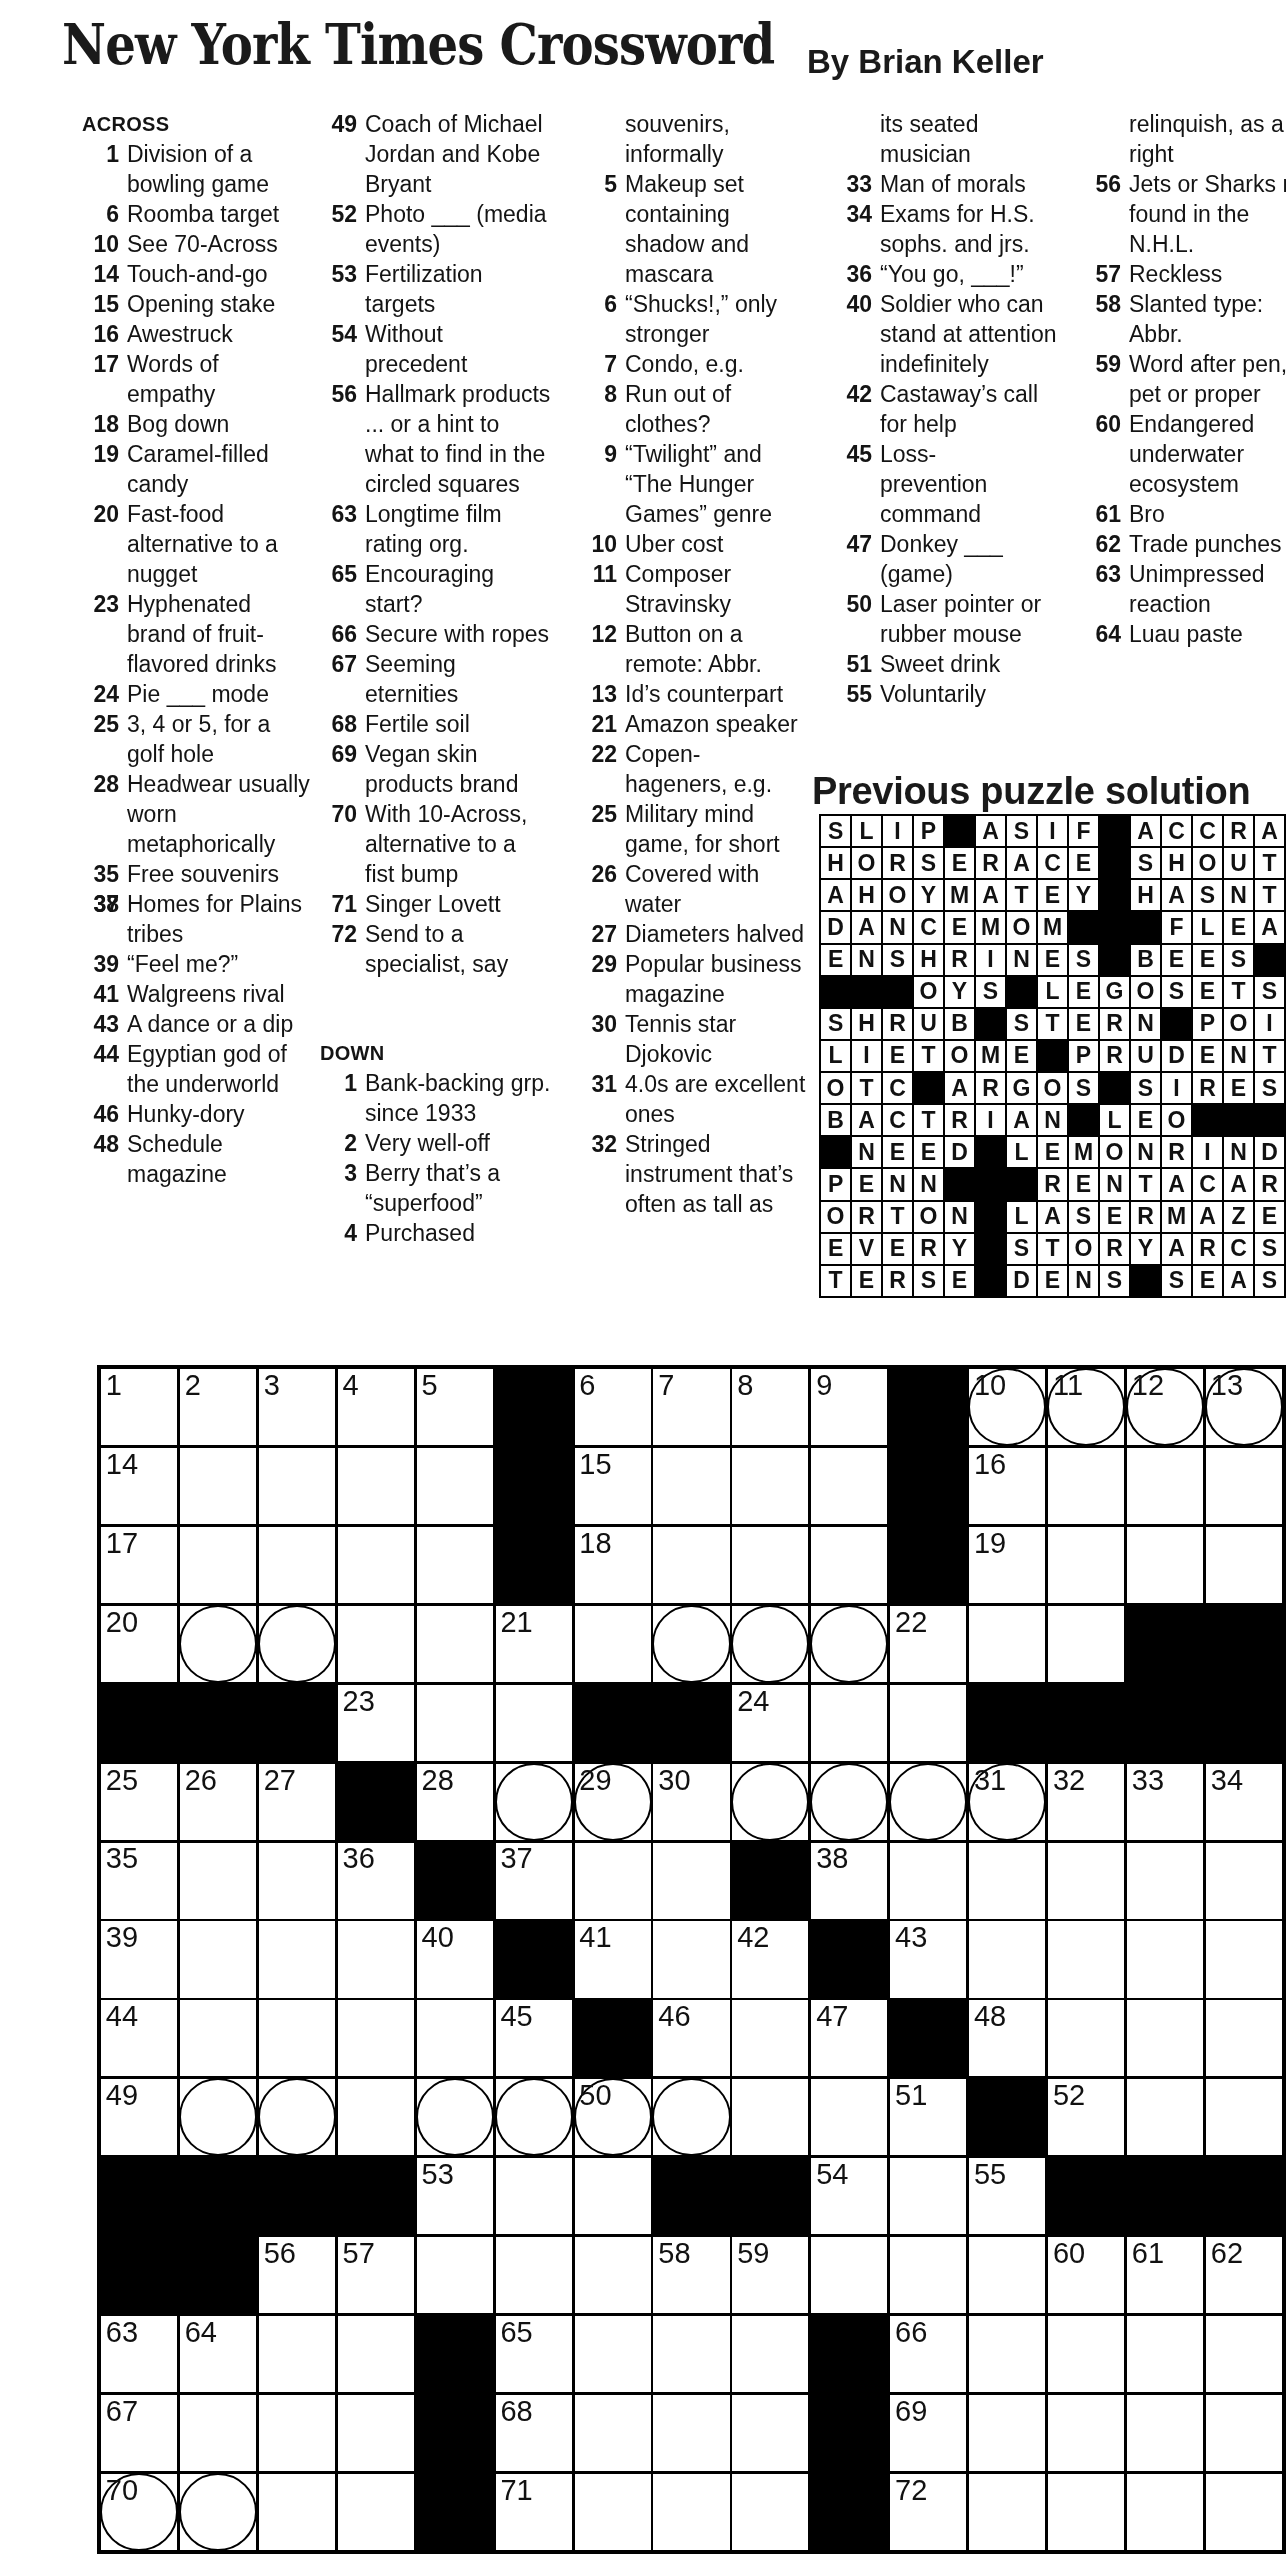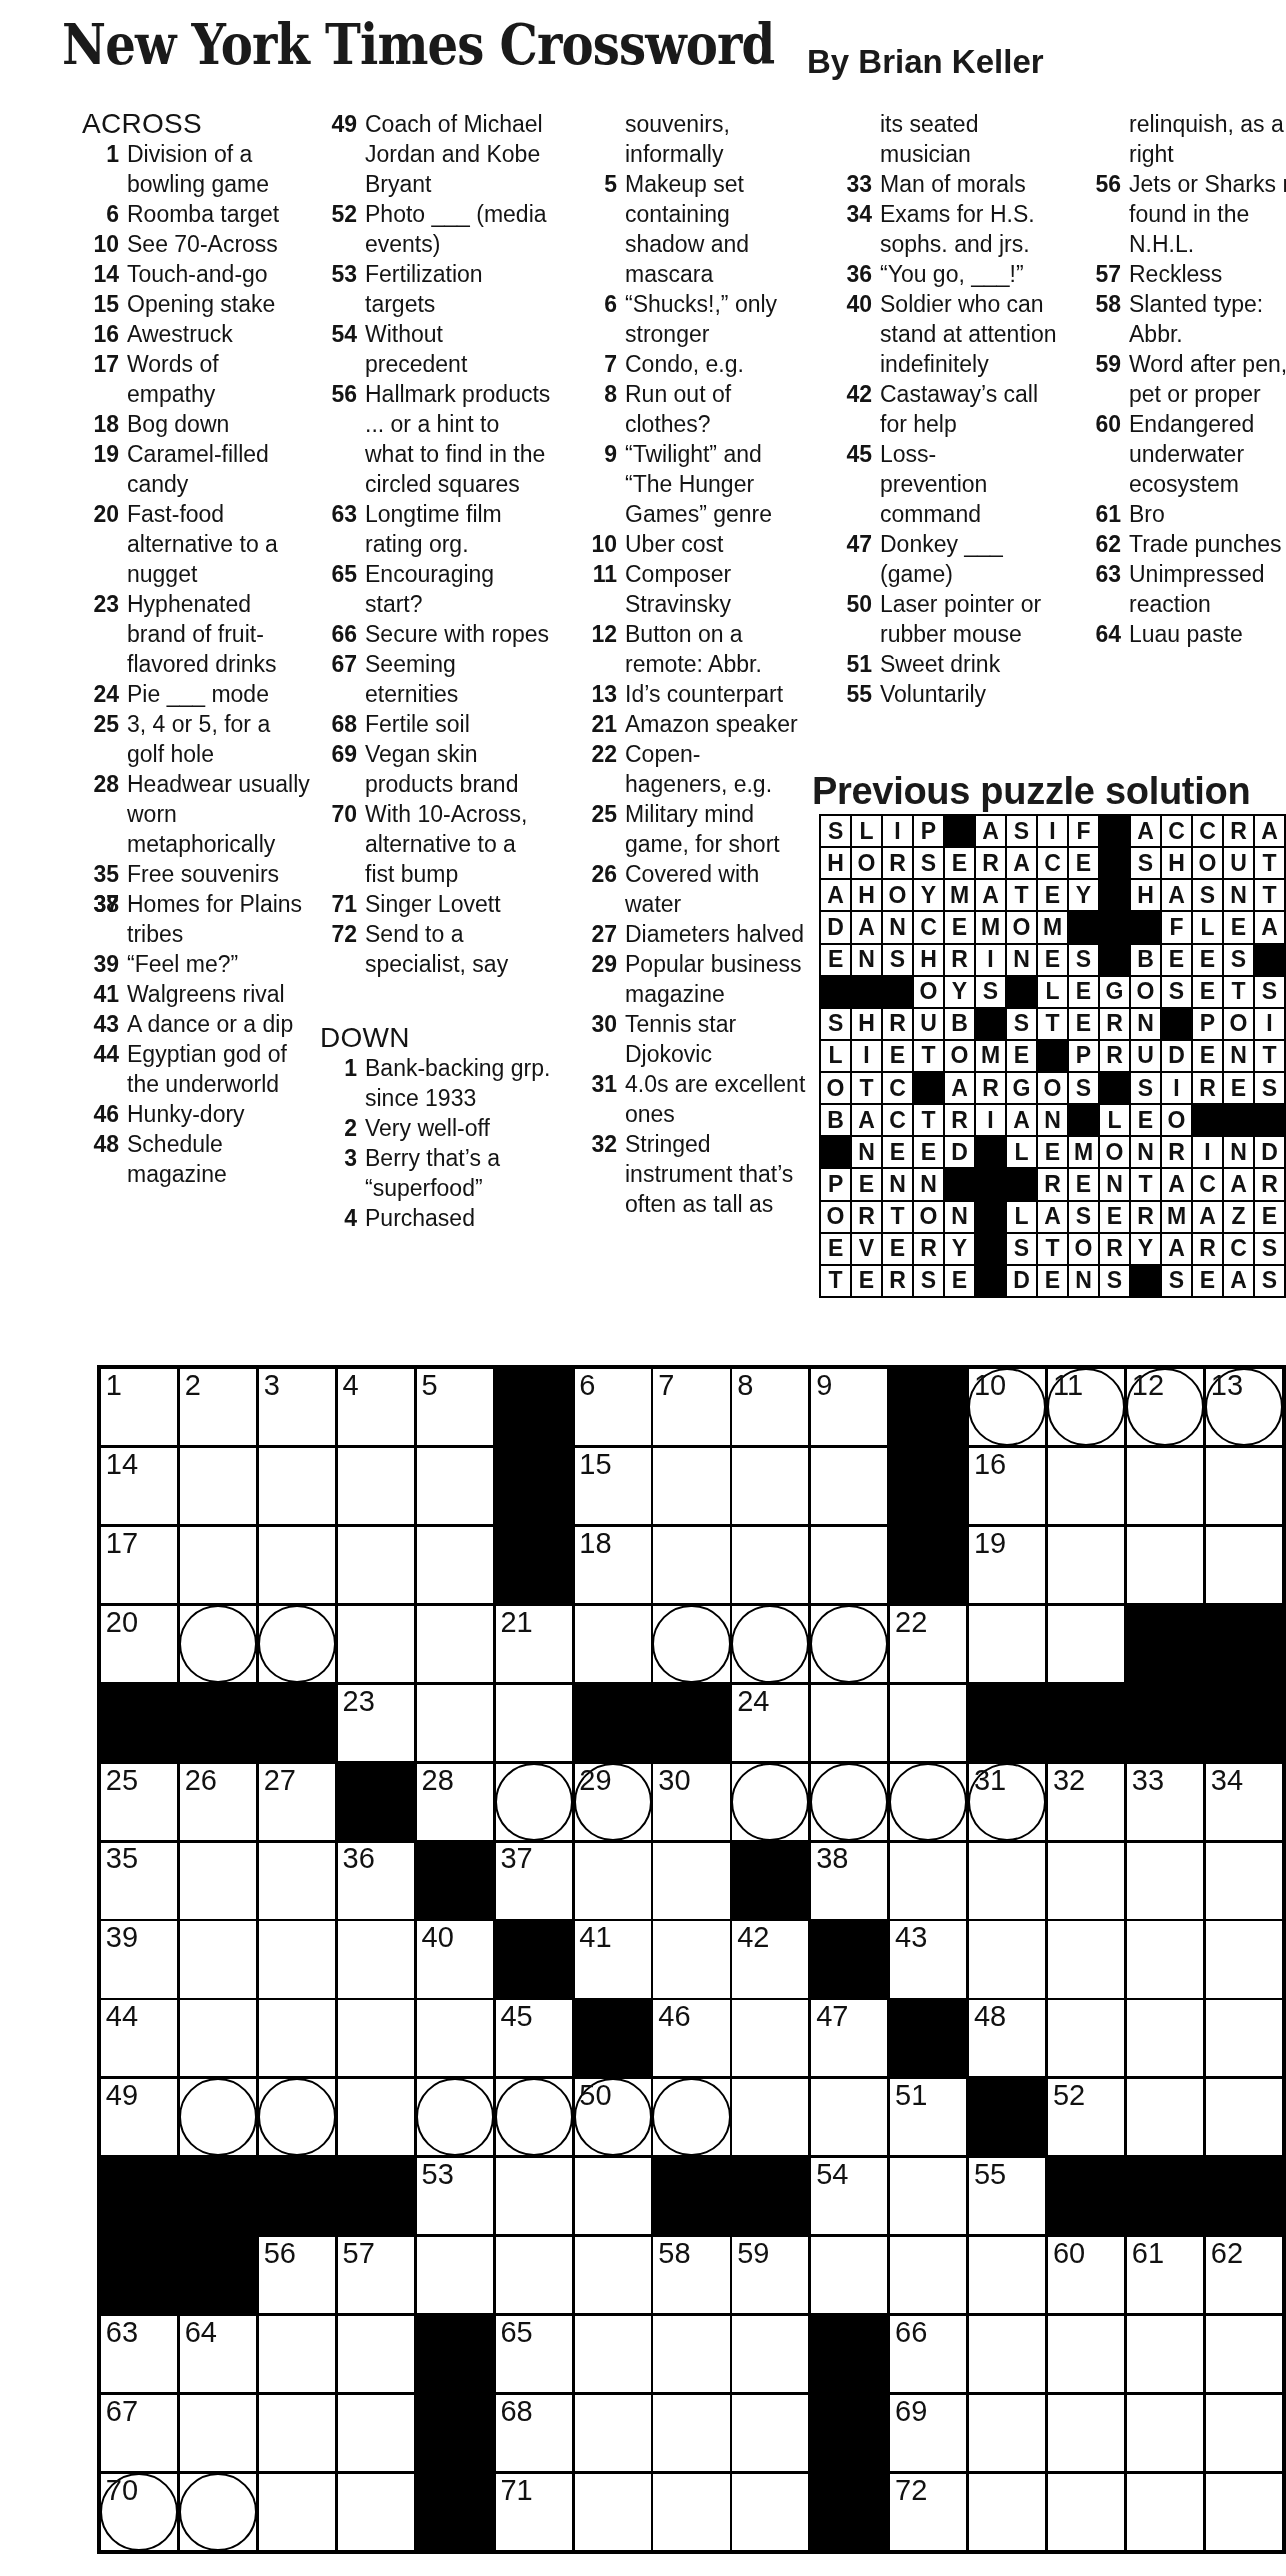--- a/index.html
+++ b/index.html
@@ -12,22 +12,22 @@
   #title{
     position:absolute;left:62px;top:13.6px;
     font-family:"DejaVu Serif","Liberation Serif",serif;
     font-weight:800;font-size:56px;line-height:1.1;letter-spacing:-1px;
     transform:scaleX(.86);transform-origin:left top;color:#1a1a1a;white-space:nowrap;
   }
   #byline{position:absolute;left:807px;top:43px;font-size:33px;font-weight:700;color:#1a1a1a;white-space:nowrap;}
   
   .clue-col{position:absolute;top:109px;width:231px;font-size:23px;line-height:30px;}
   #col0{left:82px}#col1{left:320px}#col2{left:580px}#col3{left:835px}#col4{left:1084px}
-  .clue-header{font-weight:400;font-size:28px;letter-spacing:0.3px;}
-  .clue-header.gap{margin-top:44px;}
+  .clue-header{font-weight:700;font-size:20px;letter-spacing:0.3px;}
+  .clue-header.gap{margin-top:59px;}
   .clue{position:relative;padding-left:45px;}
   .clue .num{position:absolute;left:0;top:0;width:37px;text-align:right;font-weight:700;}
   .clue .txt{white-space:pre-line;}
   
   #sol-header{position:absolute;left:812px;top:770px;font-size:38px;font-weight:700;letter-spacing:-0.3px;color:#1a1a1a;}
   #sol-grid{
     position:absolute;left:819px;top:814px;width:467px;height:484px;box-sizing:border-box;
     background:#000;border:2.9px solid #000;display:grid;gap:1.9px;
     grid-template-columns:repeat(15,1fr);grid-template-rows:repeat(15,1fr);
   }

